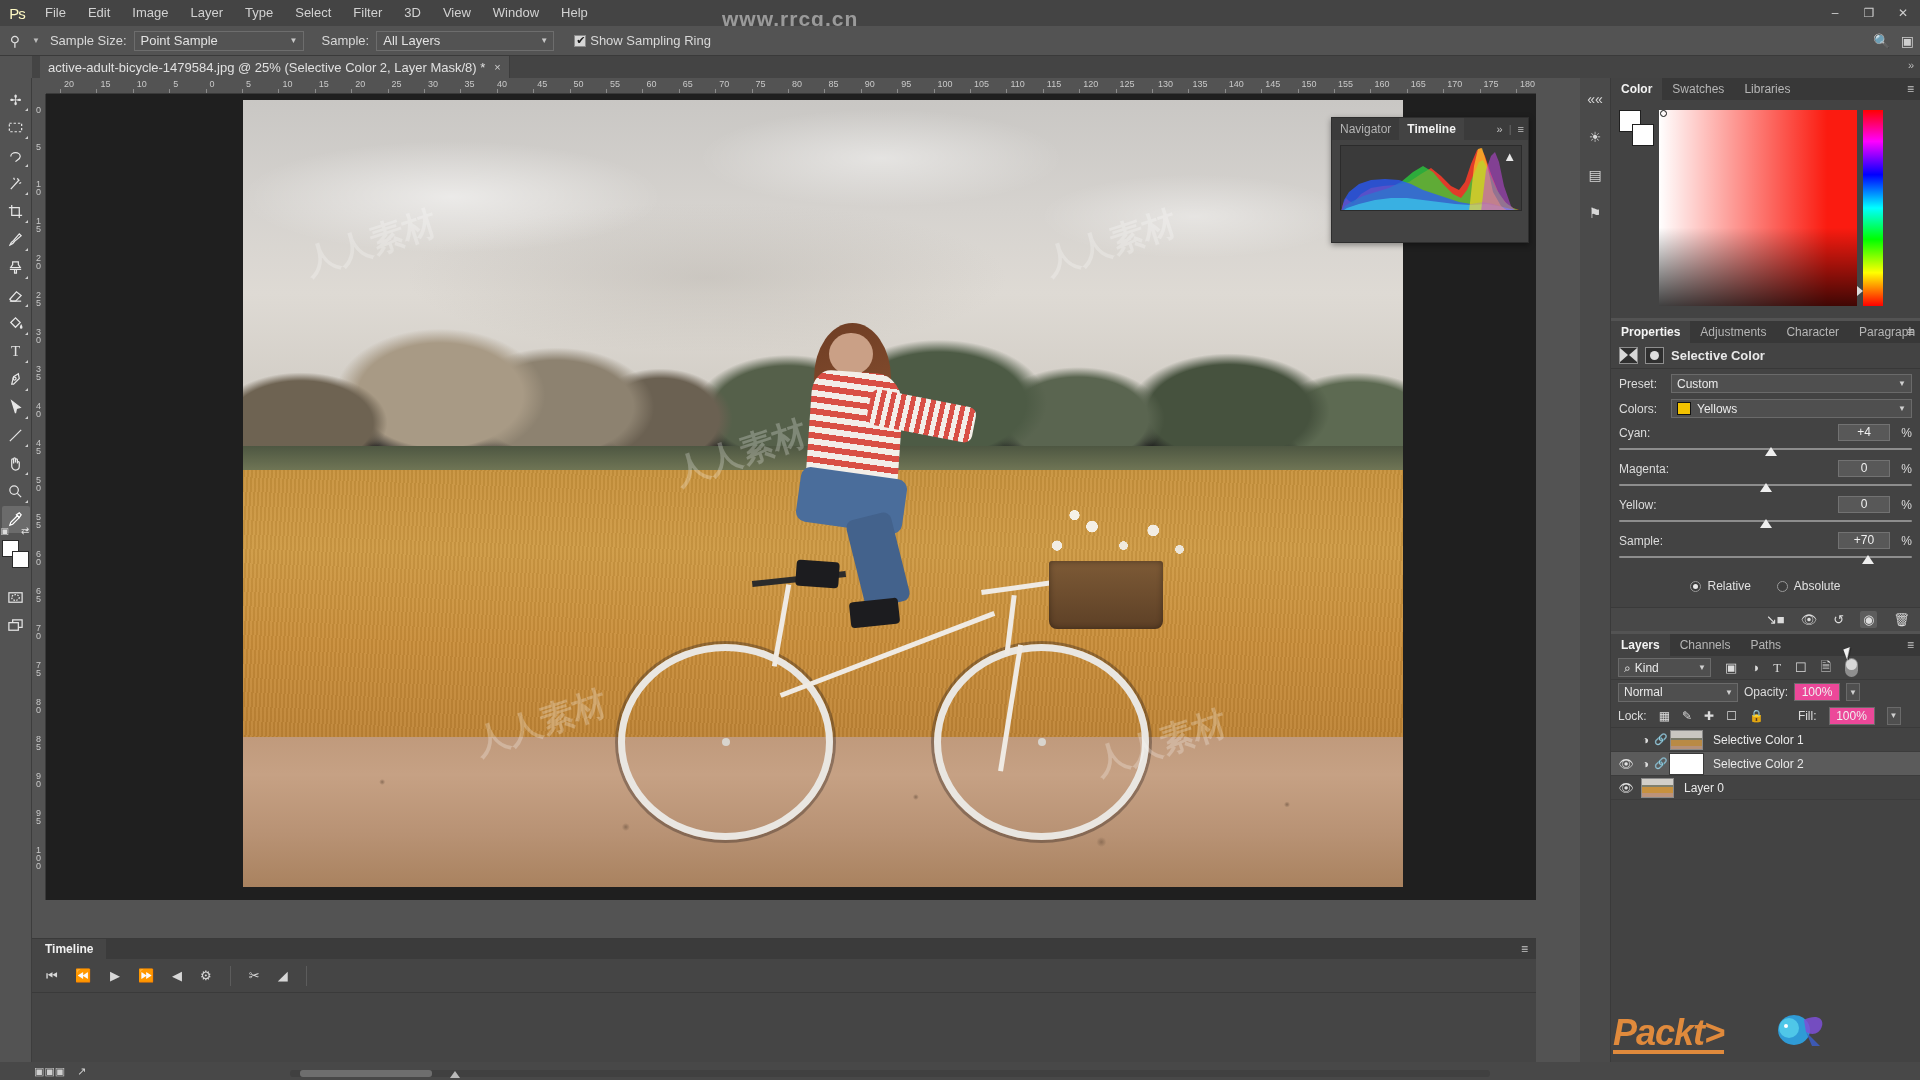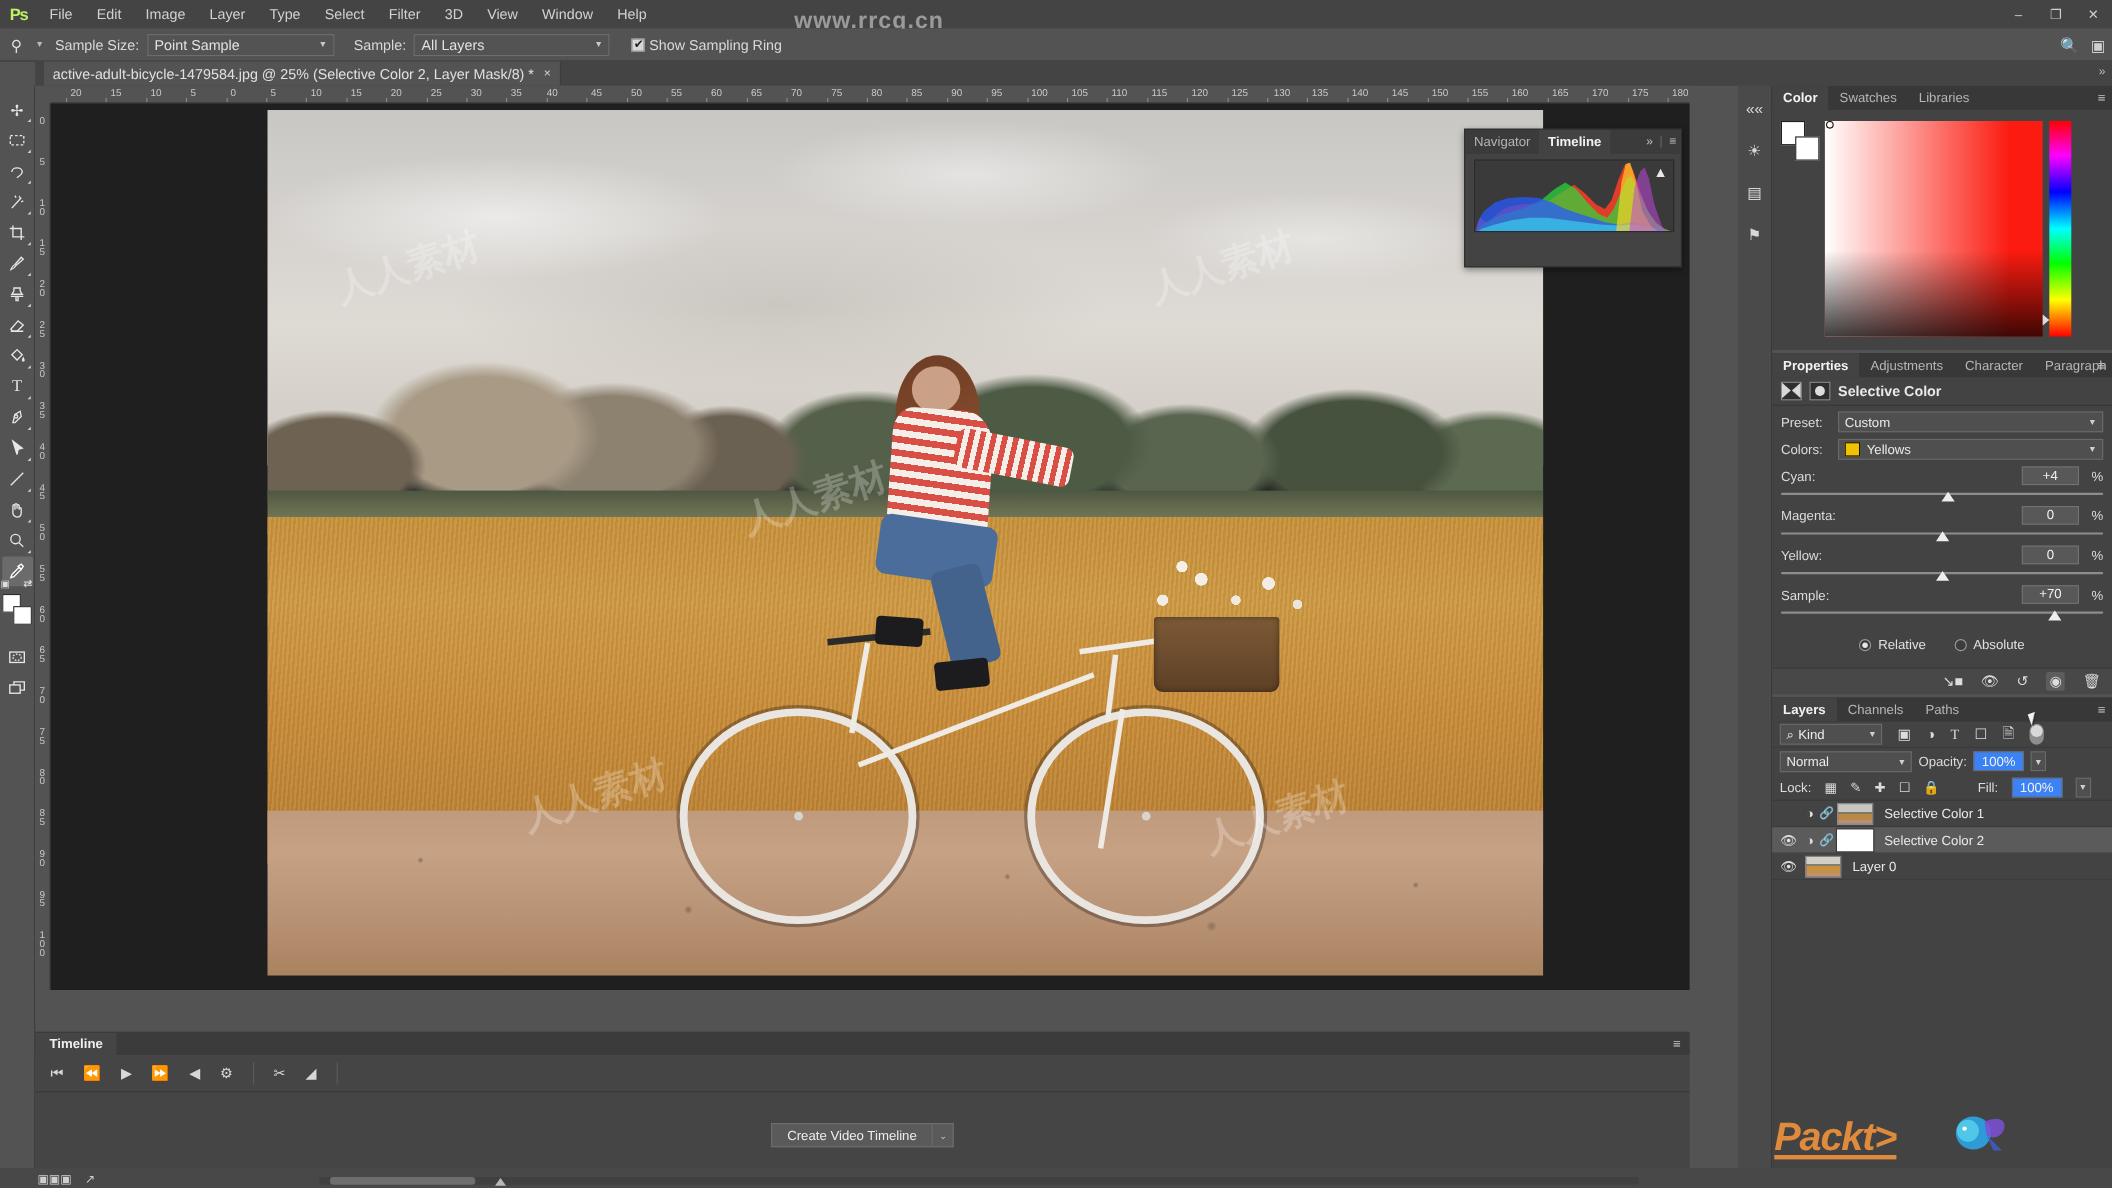--- a/index.html
+++ b/index.html
@@ -13,21 +13,21 @@
   }
   .app { position:relative; width:1920px; height:1080px; }
 
   
   .menubar {
     position:absolute; left:0; top:0; width:1920px; height:26px;
     background:#444444; display:flex; align-items:center;
   }
   .ps-logo {
     width:34px; height:26px; display:flex; align-items:center; justify-content:center;
-    color:#bef264; font-weight:bold; font-size:15px; letter-spacing:-1px;
+    color:#fef9c3; font-weight:normal; font-size:15px; letter-spacing:-1px;
   }
   .menu-item { padding:0 11px; height:26px; line-height:26px; font-size:13px; color:#d2d2d2; cursor:default; }
   .win-ctrls { position:absolute; right:0; top:0; display:flex; height:26px; }
   .win-btn { width:34px; height:26px; display:flex; align-items:center; justify-content:center; color:#cfcfcf; font-size:12px; }
 
   
   .wm {
     position:absolute; pointer-events:none; color:rgba(255,255,255,.38);
     font-weight:bold; font-family:"Liberation Sans",sans-serif;
   }
@@ -315,21 +315,21 @@
   .toggle-pill:after { content:""; position:absolute; left:1px; top:1px; width:11px; height:11px; border-radius:50%; background:#d8d8d8;}
 
   .lrow2 { display:flex; align-items:center; height:24px; padding:0 7px; gap:6px; }
   .blend-sel {
     width:120px; height:19px; background:#4f4f4f; border:1px solid #6a6a6a; display:flex; align-items:center;
     padding:0 5px; font-size:12px; color:#eaeaea; position:relative;
   }
   .blend-sel .sc { position:absolute; right:4px; font-size:8px; color:#d0d0d0;}
   .minilbl { font-size:12px; color:#dcdcdc; }
   .opa-box {
-    width:46px; height:18px; background:#3b82f6; border:1px solid #6a6a6a; font-size:12px; color:#f0f0f0;
+    width:46px; height:18px; background:#ec4899; border:1px solid #6a6a6a; font-size:12px; color:#f0f0f0;
     display:flex; align-items:center; justify-content:center;
   }
   .mini-caret { width:14px; height:18px; border:1px solid #6a6a6a; background:#4f4f4f; display:flex;
     align-items:center; justify-content:center; font-size:8px; color:#d0d0d0;}
   .lock-row { display:flex; align-items:center; height:24px; padding:0 7px; gap:12px; border-bottom:1px solid #3a3a3a;}
   .lock-ico { font-size:12px; color:#dcdcdc; }
 
   .layer-row { display:flex; align-items:center; height:24px; padding:0 4px; border-bottom:1px solid #3c3c3c; }
   .layer-row.sel { background:#5b5b5b; }
   .eye { width:22px; text-align:center; font-size:12px; color:#e2e2e2;}
@@ -733,24 +733,20 @@
       <span class="tlc">⏪</span>
       <span class="tlc">▶</span>
       <span class="tlc">⏩</span>
       <span class="tlc">◀</span>
       <span class="tlc">⚙</span>
       <span class="tl-sep"></span>
       <span class="tlc">✂</span>
       <span class="tlc">◢</span>
       <span class="tl-sep"></span>
     </div>
-    <div class="tl-center">
-      <div class="cvt-btn">Create Video Timeline</div>
-      <div class="cvt-caret">⌄</div>
-    </div>
 
   </div>
 
   <div class="dock">
     <div class="dock-rail">
       <div class="rail-icon">««</div>
       <div class="rail-icon">☀</div>
       <div class="rail-icon">▤</div>
       <div class="rail-icon">⚑</div>
     </div>

